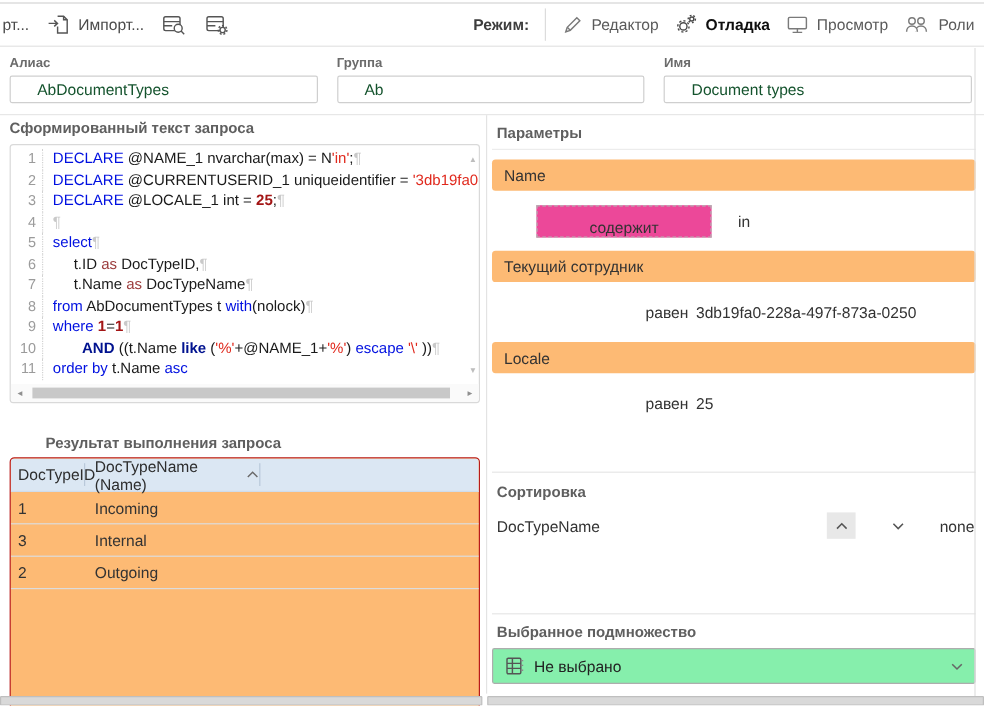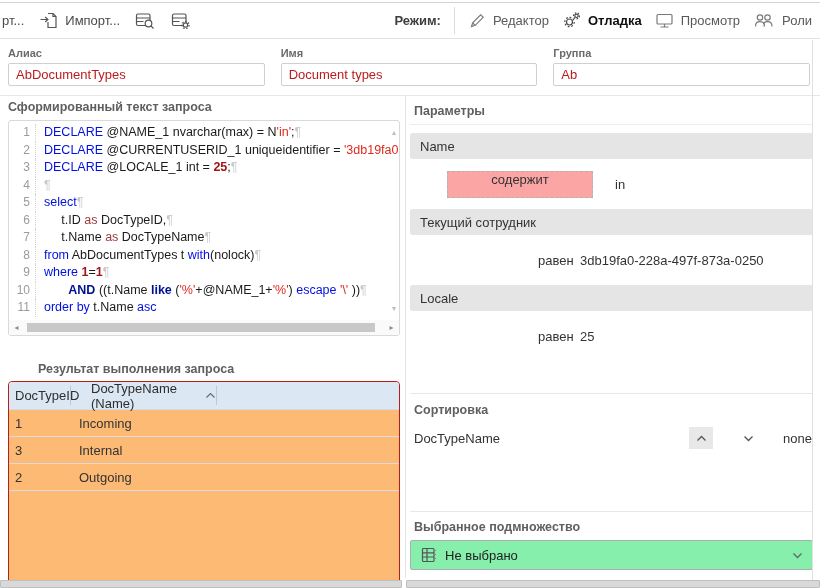--- a/index.html
+++ b/index.html
@@ -20,22 +20,22 @@
   .tb-btn{display:flex;align-items:center;gap:6px;margin-right:15px;cursor:default;white-space:nowrap;}
   .mode-group{margin-left:auto;display:flex;align-items:center;gap:13px;}
   .mode-label{font-weight:bold;color:#3d3d3d;}
   .vsep{width:1px;height:27px;background:#dcdcdc;}
   .mode-btn{display:flex;gap:6px;align-items:center;color:#5a5a5a;cursor:default;white-space:nowrap;}
   .mode-btn.active{color:#0f0f0f;font-weight:bold;}
   
   .fields{display:flex;gap:16px;padding:6px 10px 9px 8px;border-bottom:1px solid #e7e7e7;}
   .field{flex:1;min-width:0;}
   .field-label{font-weight:bold;color:#6b6b6b;font-size:11px;margin:2px 0 4px;}
-  .field-input{height:23px;border:1px solid #cfcfcf;border-radius:2px;padding:0 7px;display:flex;
-    align-items:center;color:#b91c1c;background:#fff;text-align:right;}
+  .field-input{height:23px;border:1px solid #cfcfcf;border-radius:2px;padding:0 22px;display:flex;
+    align-items:center;color:#14532d;background:#fff;text-align:right;}
   
   .main{display:flex;height:482px;}
   .left-panel{width:406px;flex-shrink:0;border-right:1px solid #e3e3e3;padding:4px 0 0 8px;}
   .right-panel{flex:1;min-width:0;padding:4px 7px 0 4px;display:flex;flex-direction:column;position:relative;}
   .section-title{font-weight:bold;color:#5f5f5f;font-size:12.5px;line-height:14px;}
   
   .code-box{width:392px;height:216px;border:1px solid #d9d9d9;border-radius:3px;margin-top:6px;
     position:relative;overflow:hidden;background:#fff;}
   .code-scroll{height:196px;overflow:hidden;padding-top:3px;}
   .code-line{display:flex;height:17.5px;line-height:17.5px;font-size:12.5px;}
@@ -54,33 +54,33 @@
   .hscroll{position:absolute;bottom:0;left:0;right:0;height:15px;background:#fafafa;display:flex;align-items:center;}
   .hs-arrow{width:15px;text-align:center;color:#8f8f8f;font-size:8px;line-height:15px;}
   .hs-thumb{height:9px;background:#c8c8c8;width:348px;margin-left:3px;}
   
   .results-title{margin-top:26px;padding-left:30px;}
   .results-table{width:392px;height:210px;border:1px solid #b91c1c;border-radius:4px;margin-top:5px;
     overflow:hidden;background:#fdba74;}
   .rt-header{display:flex;background:var(--table-header-bg);height:28px;align-items:center;
     border-bottom:1px solid #cfdceb;color:#2d2d2d;}
   .rt-h1{width:62px;padding-left:6px;border-right:1px solid #b9c9da;height:19px;line-height:19px;}
-  .rt-h2{width:146px;padding-left:20px;border-right:1px solid #b9c9da;height:19px;display:flex;
+  .rt-h2{width:146px;padding-left:8px;border-right:1px solid #b9c9da;height:19px;display:flex;
     align-items:center;gap:19px;}
   .rt-row{display:flex;height:27px;align-items:center;border-bottom:1px solid #dcdcdc;}
   .rt-c1{width:62px;padding-left:6px;flex-shrink:0;}
   .rt-c2{padding-left:8px;}
   
   .param-title{margin-top:4px;padding-left:4px;}
   .param-hr{border:none;border-top:1px solid #ececec;margin:6px 0 8px;}
-  .param-bar{height:26px;background:#e5e5e5;border-radius:3px;display:flex;align-items:center;
+  .param-bar{height:26px;background:#fdba74;border-radius:3px;display:flex;align-items:center;
     padding-left:10px;color:#333;margin-bottom:8px;}
   .op-row{display:flex;align-items:center;height:34px;margin-bottom:8px;}
-  .op-btn{margin-left:37px;width:146px;height:27px;border:1px dashed #b3b3b3;background:#fca5a5;
-    display:flex;align-items:flex-start;justify-content:center;color:#333;cursor:default;}
+  .op-btn{margin-left:37px;width:146px;height:27px;border:1px dashed #b3b3b3;background:#ec4899;
+    display:flex;align-items:flex-end;justify-content:center;color:#333;cursor:default;}
   .op-value{margin-left:22px;}
   .val-row{display:flex;align-items:center;height:34px;margin-bottom:8px;}
   .val-op{margin-left:128px;width:42px;color:#333;flex-shrink:0;}
   .val-text{white-space:nowrap;overflow:hidden;flex:1;min-width:0;}
   .hr2{border:none;border-top:1px solid #e7e7e7;margin:32px 0 0;}
   .sort-title{margin-top:9px;padding-left:4px;}
   .sort-row{display:flex;align-items:center;margin-top:10px;padding-left:4px;}
   .sort-controls{margin-left:auto;display:flex;align-items:center;gap:23px;margin-right:1px;}
   .sort-btn{width:24px;height:22px;display:flex;align-items:center;justify-content:center;cursor:default;}
   .sort-btn.up{background:#e8e8e8;}
@@ -181,26 +181,26 @@
     </div>
   </div>
 </div>
 
 <div class="fields">
   <div class="field">
     <div class="field-label">Алиас</div>
     <div class="field-input">AbDocumentTypes</div>
   </div>
   <div class="field">
+    <div class="field-label">Группа</div>
+    <div class="field-input">Ab</div>
+  </div>
+  <div class="field">
     <div class="field-label">Имя</div>
     <div class="field-input">Document types</div>
-  </div>
-  <div class="field">
-    <div class="field-label">Группа</div>
-    <div class="field-input">Ab</div>
   </div>
 </div>
 
 <div class="main">
 
   <div class="left-panel">
     <div class="section-title">Сформированный текст запроса</div>
 
     <div class="code-box">
       <div class="code-scroll">

